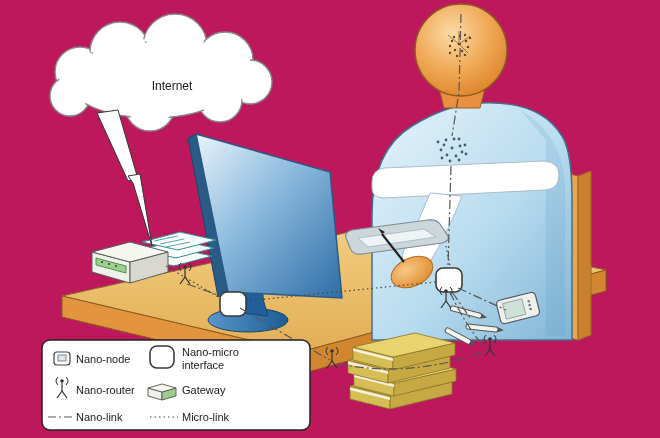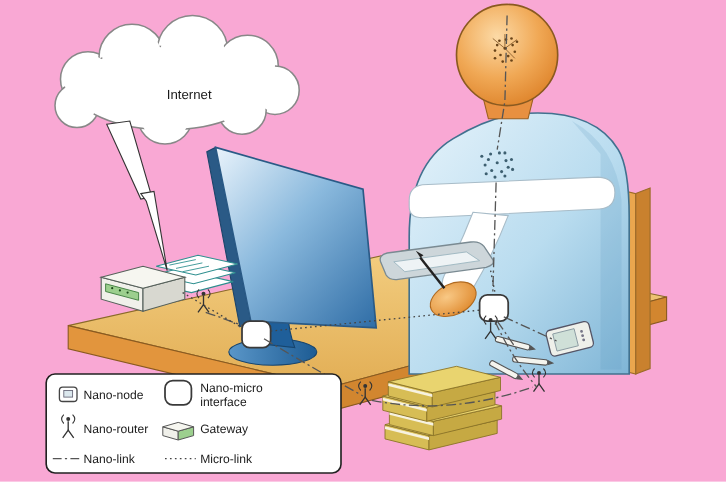--- a/index.html
+++ b/index.html
@@ -1,17 +1,17 @@
 <!DOCTYPE html>
 <html><head>
 <meta charset="utf-8">
 <title>Diagram</title>
 <style>
   html,body{margin:0;padding:0;background:#fff;}
-  #stage{position:relative;width:660px;height:438px;background:#f9a8d4;overflow:hidden;}
+  #stage{position:relative;width:660px;height:438px;background:#be185d;overflow:hidden;}
   svg{display:block;}
   text{font-family:"Liberation Sans", sans-serif;fill:#1a1a1a;}
   .lbl{font-size:11px;}
   .cloud-lbl{font-size:12px;}
 </style>
 </head>
 <body>
 
 <div id="stage">
 <svg width="660" height="438" viewBox="0 0 660 438">

